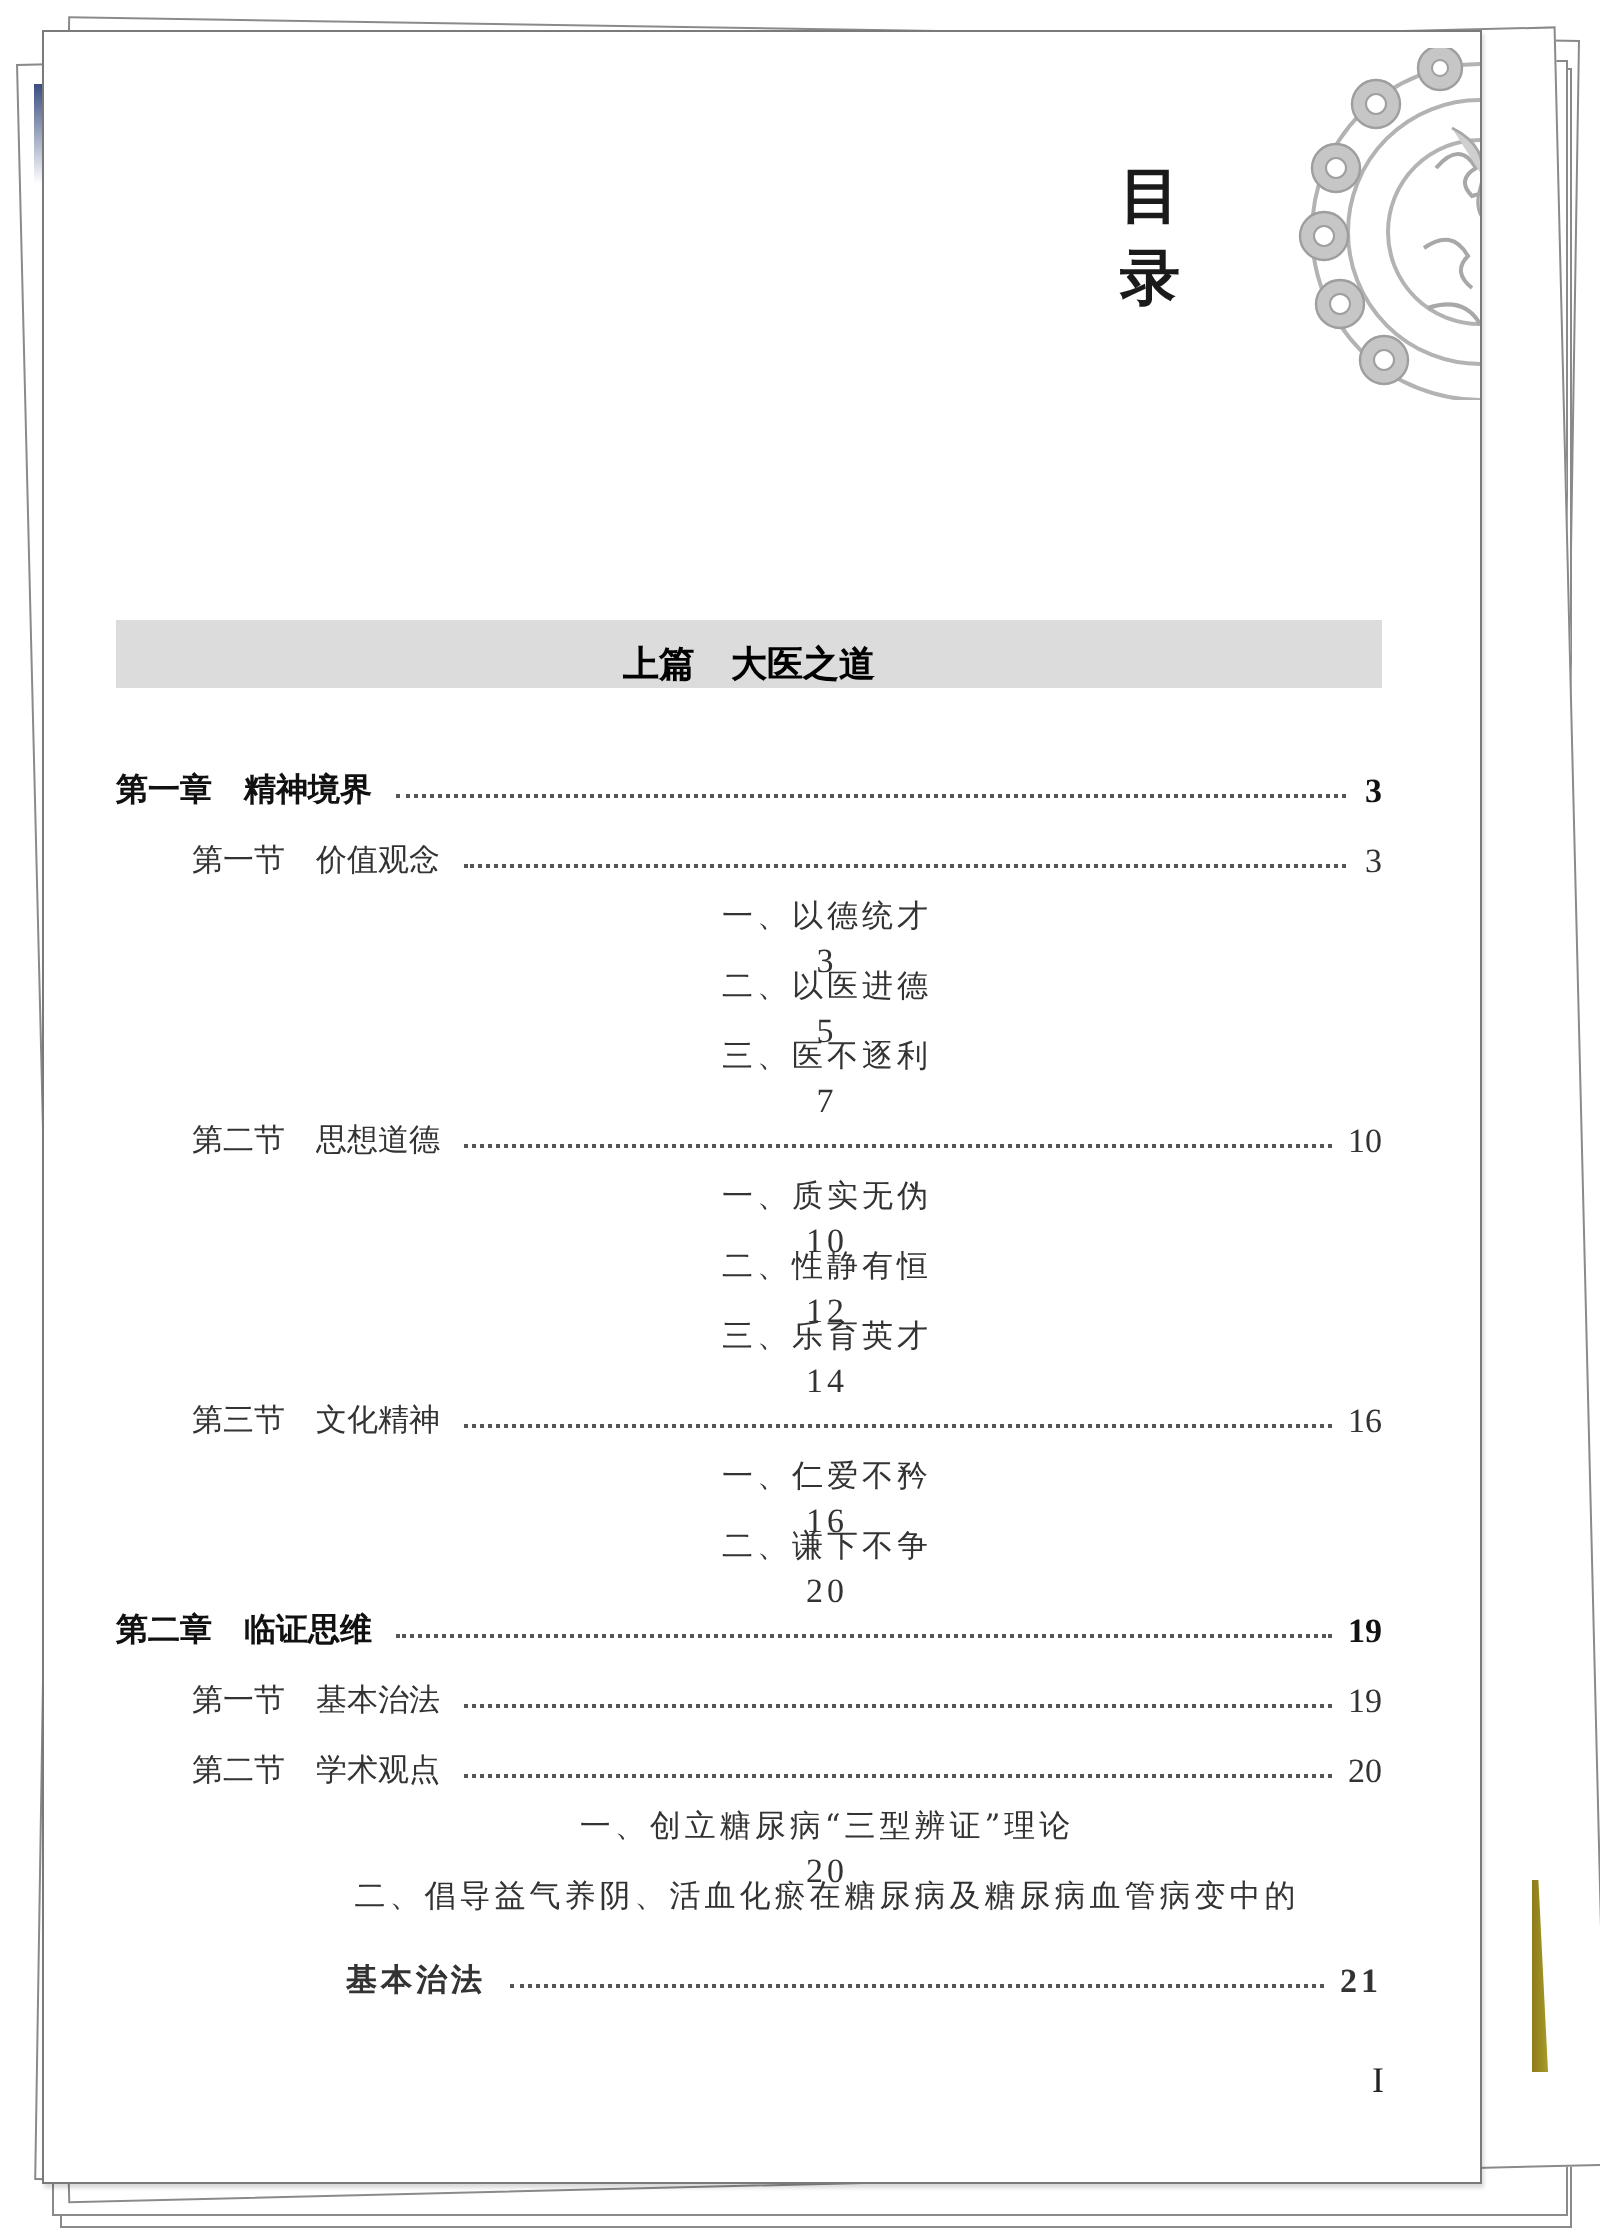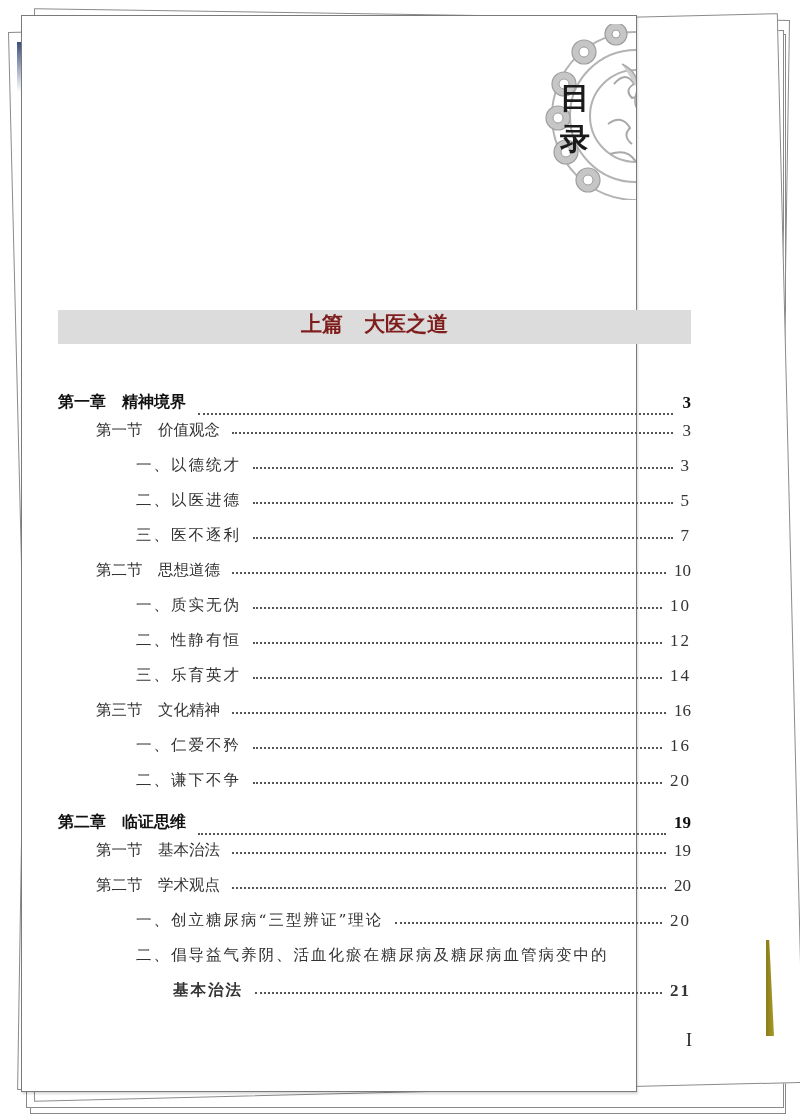--- a/index.html
+++ b/index.html
@@ -9,50 +9,50 @@
     font-family: "DejaVu Serif", "Liberation Serif", serif;
   }
   .sheet { position: absolute; background: #fff; border: 1px solid #8a8a8a; box-sizing: border-box; }
   .sheet-back1 { left: 8px; top: 32px; width: 770px; height: 1070px; transform: rotate(-1.4deg); transform-origin: 0 0; }
   .sheet-back2 { left: 26px; top: 30px; width: 758px; height: 1078px; }
   .sheet-back3 { left: 30px; top: 34px; width: 756px; height: 1080px; }
   .sheet-back4 { left: 34px; top: 20px; width: 756px; height: 1082px; transform: rotate(0.9deg); transform-origin: 100% 0; }
   .strip-blue { position: absolute; left: 17px; top: 42px; width: 4px; height: 50px; background: linear-gradient(#3a4e80, rgba(58,78,128,0)); }
   .strip-gold { position: absolute; left: 766px; top: 940px; width: 8px; height: 96px; background: linear-gradient(90deg, #8c7b18, #a89a2a); clip-path: polygon(0 0, 40% 0, 100% 100%, 0 100%); }
   .page {
-    position: absolute; left: 21px; top: 15px; width: 616px; height: 1077px;
+    position: absolute; left: 21px; top: 15px; width: 720px; height: 1077px;
     background: #fff; border: 1px solid #7a7a7a; box-sizing: border-box;
     box-shadow: 1px 2px 2px rgba(0,0,0,0.15);
   }
   .ornament { position: absolute; right: 0; top: 8px; width: 92px; height: 176px; overflow: hidden; }
   .title {
     position: absolute; left: 538px; top: 62px; font-size: 30px; font-weight: bold;
     letter-spacing: 34px; color: #1a1a1a;
   }
   .banner {
     position: absolute; left: 36px; top: 294px; width: 633px; height: 34px;
-    background: #dcdcdc; display: flex; align-items: flex-start; justify-content: center;
-    font-size: 21px; font-weight: bold; color: #7f1d1d;
+    background: #dcdcdc; display: flex; align-items: flex-end; justify-content: center;
+    font-size: 18px; font-weight: bold; color: #000000;
   }
   .banner span { white-space: pre; }
   .toc { position: absolute; left: 36px; top: 362px; width: 633px; }
   .row {
     position: relative; height: 35px; display: flex; align-items: center;
     font-size: 16px; color: #222;
   }
   .row .label { white-space: pre; flex: 0 0 auto; }
   .row .dots {
     flex: 1 1 auto; margin: 0 8px 0 12px; height: 0;
     border-bottom: 2px dotted #555; position: relative; top: 2px;
   }
   .row .num { flex: 0 0 auto; font-family: "Liberation Serif", serif; font-size: 17px; min-width: 10px; text-align: right; }
-  .row.chapter { font-family: "DejaVu Sans", sans-serif; font-weight: bold; font-size: 16px; color: #111; align-items: flex-end; }
+  .row.chapter { font-family: "DejaVu Sans", sans-serif; font-weight: bold; font-size: 16px; color: #111; }
   .row.chapter .num { font-weight: bold; }
   .row.section { padding-left: 38px; font-family: "DejaVu Sans", sans-serif; font-size: 15.5px; color: #333; justify-content: center; }
-  .row.item { padding-left: 78px; font-size: 15.5px; color: #333; letter-spacing: 2px; }
+  .row.item { padding-left: 78px; font-size: 15.5px; color: #333; letter-spacing: 2px; flex-direction: column; }
   .row.item-cont { padding-left: 115px; font-size: 15.5px; color: #333; letter-spacing: 2px; font-weight: bold; }
   .folio { position: absolute; left: 664px; top: 1014px; font-family: "Liberation Serif", serif; font-size: 18px; color: #222; }
 </style>
 </head>
 <body>
 
 <div class="sheet sheet-back4"></div>
 <div class="sheet sheet-back3"></div>
 <div class="sheet sheet-back2"></div>
 <div class="sheet sheet-back1"></div>

